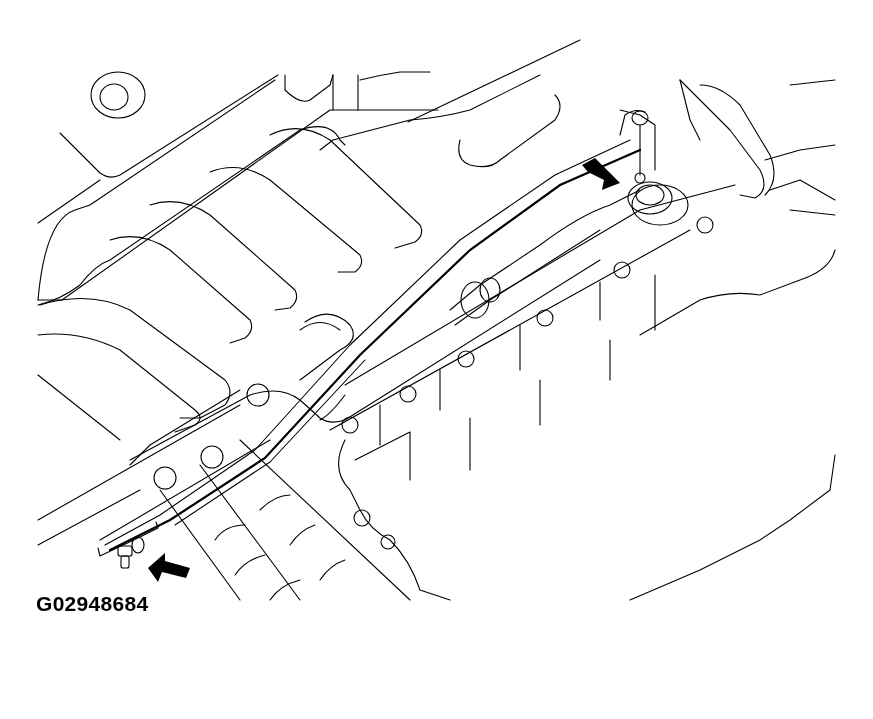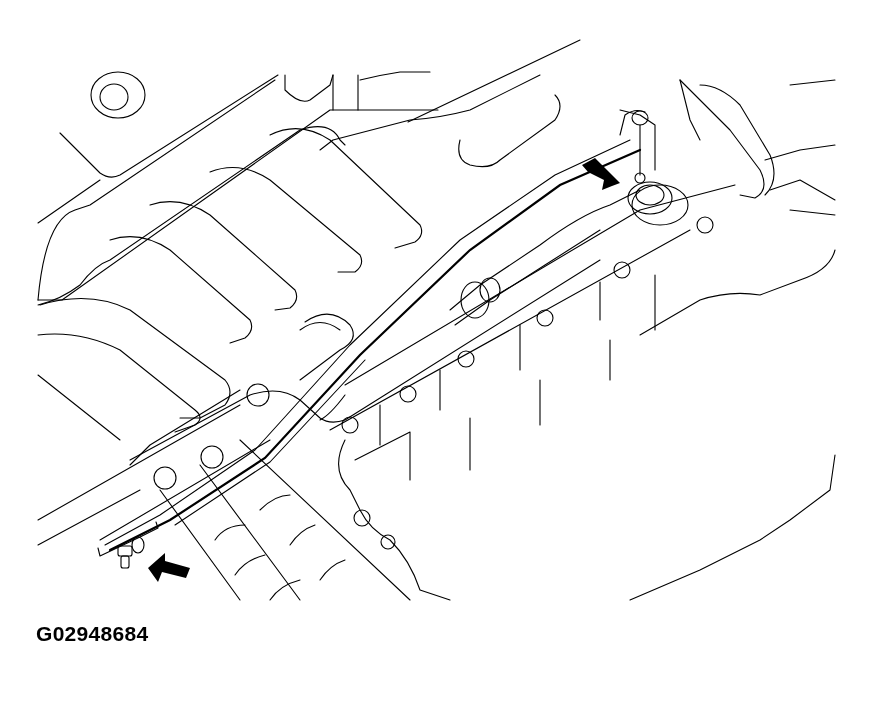--- a/index.html
+++ b/index.html
@@ -2,21 +2,21 @@
 <html><head>
 <meta charset="utf-8">
 <style>
   html, body { margin: 0; padding: 0; background: #ffffff; }
   body { width: 873px; height: 719px; position: relative; overflow: hidden;
          font-family: "Liberation Sans", sans-serif; }
   #diagram { position: absolute; left: 0; top: 0; width: 873px; height: 719px; }
   .ln { fill: none; stroke: #000; stroke-width: 1.1; stroke-linecap: round; stroke-linejoin: round; }
   .thk { fill: none; stroke: #000; stroke-width: 2.2; stroke-linecap: round; }
   .arrow { fill: #000; stroke: none; }
-  #figure-id { position: absolute; left: 36px; top: 622px; font-size: 21px; font-weight: bold;
+  #figure-id { position: absolute; left: 36px; top: 592px; font-size: 21px; font-weight: bold;
                color: #000; letter-spacing: 0.3px; }
 </style>
 </head>
 <body>
 
 <svg id="diagram" viewBox="0 0 873 719" xmlns="http://www.w3.org/2000/svg">
 
   <g>
     <ellipse class="ln" cx="118" cy="95" rx="27" ry="23"></ellipse>
     <ellipse class="ln" cx="114" cy="97" rx="14" ry="13"></ellipse>

